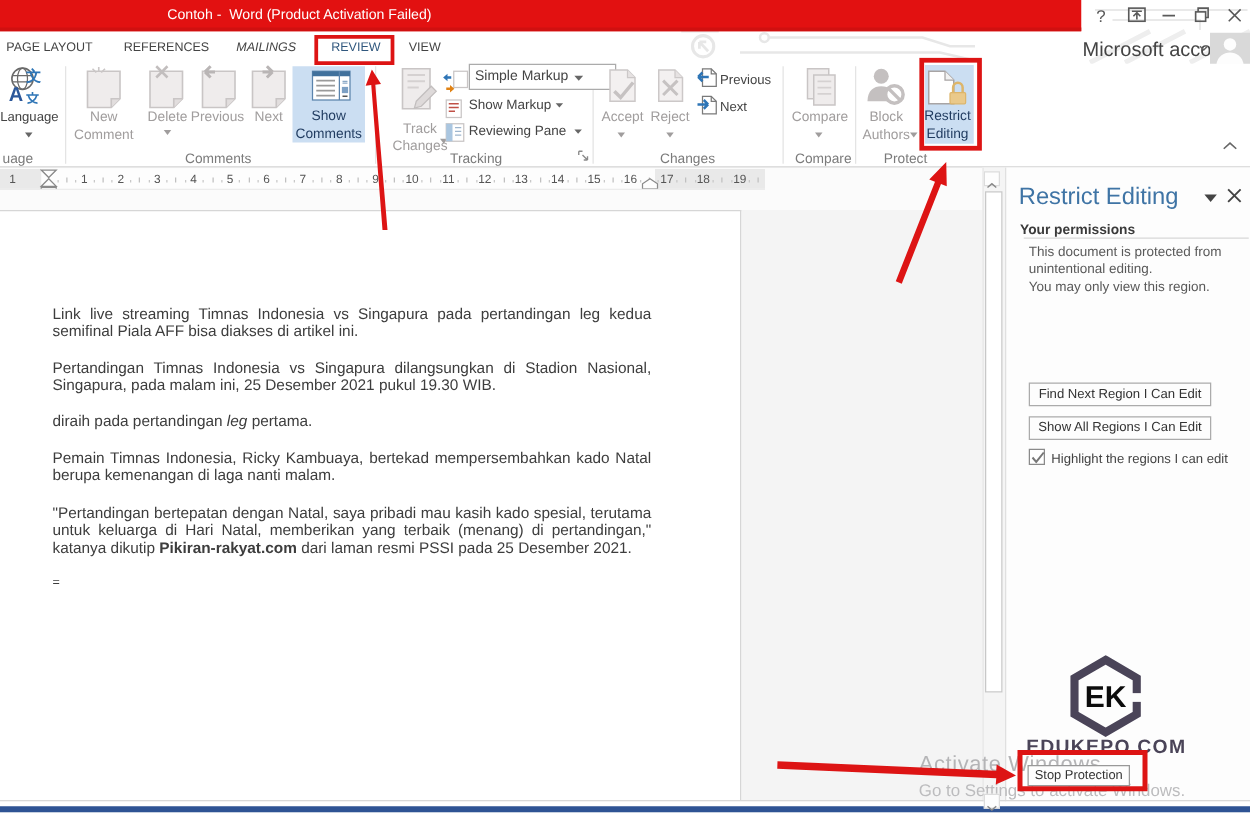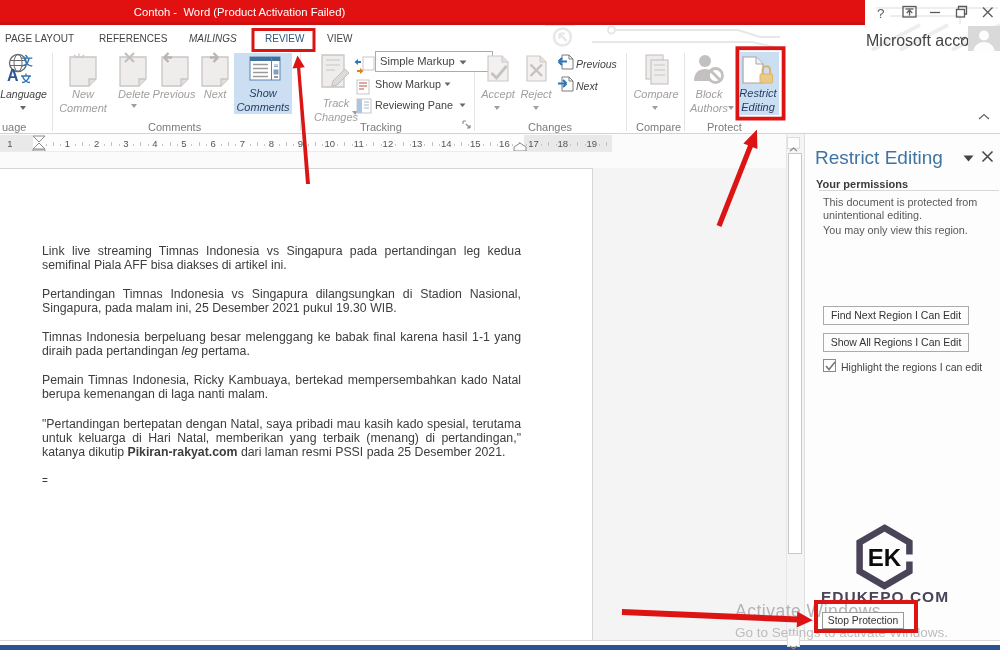--- a/index.html
+++ b/index.html
@@ -11,21 +11,21 @@
 #titlebar .dk { position:absolute; left:0; top:22px; width:100%; height:3px; background:#d01010; }
 #titletext { left:0; top:6px; width:479px; text-align:center; color:#fff; font-size:11.3px; }
 
 #tabrow { left:0; top:25px; width:1000px; height:26px; background:transparent; font-size:10px; color:#444; }
 .tab { position:absolute; top:8px; font-size:10px; }
 #msacct { left:866px; top:32px; font-size:16px; color:#444; }
 
 #ribbon { left:0; top:51px; width:1000px; height:83px; background:#fff; border-bottom:1px solid #d4d4d4; }
 .gsep { position:absolute; top:2px; height:78px; width:1px; background:#e4e4e4; }
 .glabel { position:absolute; top:70px; font-size:11px; color:#7b7b7b; }
-.blabel { position:absolute; font-size:11px; color:#a09d9d; text-align:center; white-space:nowrap; line-height:13.5px;font-style:italic; }
+.blabel { position:absolute; font-size:11px; color:#a09d9d; text-align:center; white-space:nowrap; line-height:13.5px; }
 .blabel.en { color:#444; }
 .hl { position:absolute; background:#cbdef2; }
 .caret { position:absolute; width:0; height:0; border-left:3px solid transparent; border-right:3px solid transparent; border-top:4px solid #a09d9d; }
 .caret.en { border-top-color:#666; }
 
 #ruler { left:0; top:135px; width:612px; height:17px; background:#fdfdfd; border-bottom:1px solid #ececec; font-size:9.5px; color:#555; overflow:hidden; }
 #ruler .gray { position:absolute; top:0; height:17px; background:#e9e9e9; }
 #ruler .num { position:absolute; top:3px; width:20px; text-align:center; }
 #ruler .tick { position:absolute; top:7px; width:1px; height:4px; background:#c0c0c0; }
 #ruler .dot { position:absolute; top:9px; width:1px; height:2px; background:#c8c8c8; }
@@ -378,21 +378,20 @@
   <div id="doc">
     <div class="p">
         <div class="j">Link live streaming Timnas Indonesia vs Singapura pada pertandingan leg kedua</div>
         <div>semifinal Piala AFF bisa diakses di artikel ini.</div>
       </div>
     <div class="p">
         <div class="j">Pertandingan Timnas Indonesia vs Singapura dilangsungkan di Stadion Nasional,</div>
         <div>Singapura, pada malam ini, 25 Desember 2021 pukul 19.30 WIB.</div>
       </div>
     <div class="p">
-        <div class="j">Timnas Indonesia berpeluang besar melenggang ke babak final karena hasil 1-1 yang</div>
         <div>diraih pada pertandingan <i>leg</i> pertama.</div>
       </div>
     <div class="p">
         <div class="j">Pemain Timnas Indonesia, Ricky Kambuaya, bertekad mempersembahkan kado Natal</div>
         <div>berupa kemenangan di laga nanti malam.</div>
       </div>
     <div class="p">
         <div class="j">"Pertandingan bertepatan dengan Natal, saya pribadi mau kasih kado spesial, terutama</div>
         <div class="j">untuk keluarga di Hari Natal, memberikan yang terbaik (menang) di pertandingan,"</div>
         <div>katanya dikutip <b>Pikiran-rakyat.com</b> dari laman resmi PSSI pada 25 Desember 2021.</div>

